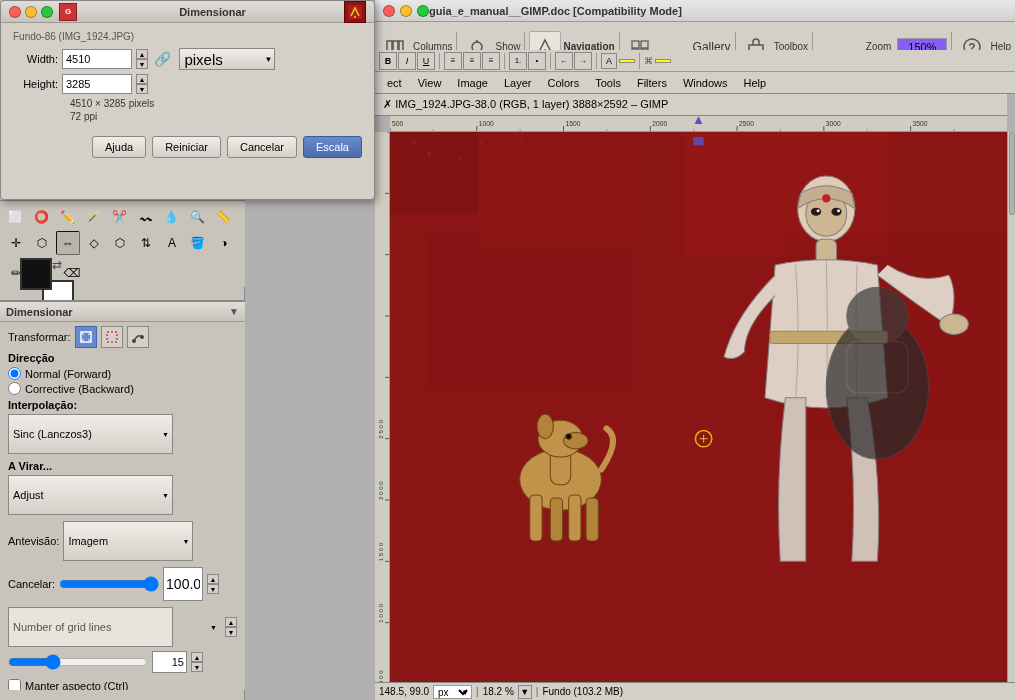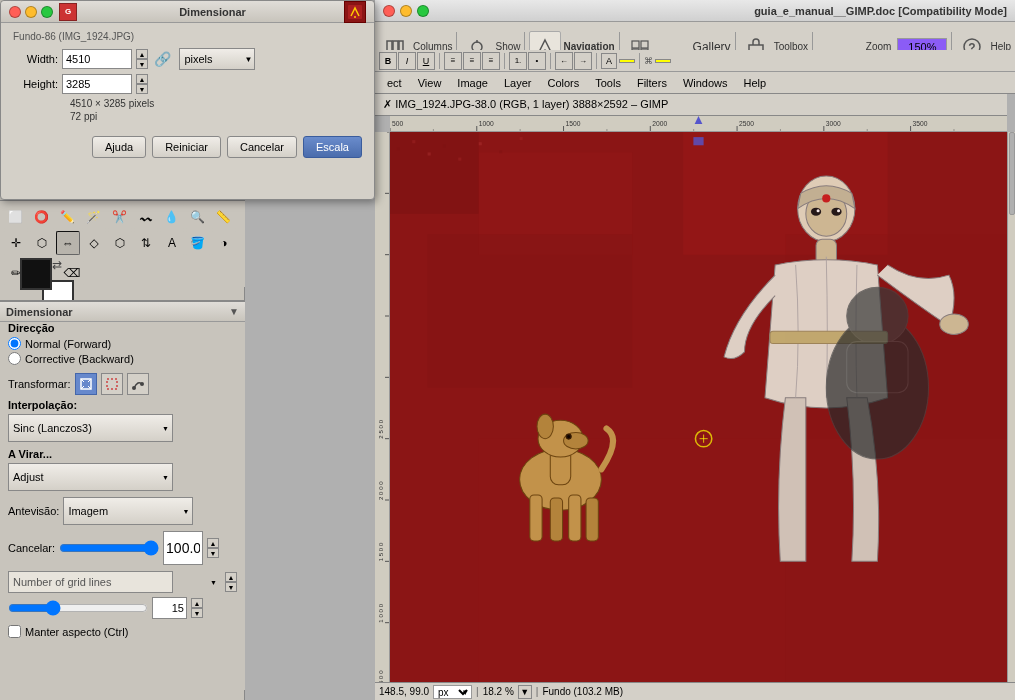--- a/index.html
+++ b/index.html
@@ -66,42 +66,42 @@
     .dpi-info { font-size: 10px; color: #333; margin: 0 0 0 57px; }
     .dialog-buttons { display: flex; justify-content: flex-end; gap: 6px; padding: 6px 12px 8px; }
     .dialog-btn { background: linear-gradient(to bottom, #f0ede8, #d4d0c8); border: 1px solid #888; border-radius: 3px; padding: 3px 12px; font-size: 11px; cursor: pointer; height: 22px; }
     .dialog-btn-default { background: linear-gradient(to bottom, #6a8ccc, #4a6cac); color: white; border: 1px solid #3a5c9c; }
     .panel-header { background: linear-gradient(to bottom, #e0ddd8, #c8c4bc); height: 20px; display: flex; align-items: center; padding: 0 6px; border-bottom: 1px solid #999; }
     .panel-title { font-size: 11px; font-weight: bold; color: #333; flex: 1; }
     .panel-arrow { font-size: 10px; color: #555; }
     .tool-icon { width: 24px; height: 24px; background: #c8c4bc; border: 1px solid transparent; display: flex; align-items: center; justify-content: center; font-size: 12px; cursor: pointer; border-radius: 2px; }
     .tool-icon:hover, .tool-icon.active { border: 1px solid #777; background: #b8b4ac; }
     .tool-icon.active { background: #a0a0a0; border: 1px inset #666; }
-    .dropdown { background: linear-gradient(to bottom, #f0ede8, #d4d0c8); border: 1px solid #888; font-size: 11px; height: 28px; width: 165px; padding: 6px 4px; appearance: none; -webkit-appearance: none; cursor: pointer; }
+    .dropdown { background: linear-gradient(to bottom, #f0ede8, #d4d0c8); border: 1px solid #888; font-size: 11px; height: 40px; width: 165px; padding: 6px 4px; appearance: none; -webkit-appearance: none; cursor: pointer; }
     .dropdown-wrapper { position: relative; display: inline-block; }
     .dropdown-wrapper::after { content: '▼'; position: absolute; right: 4px; top: 50%; transform: translateY(-50%); font-size: 7px; pointer-events: none; }
 
     
     .img-content { width: 100%; height: 100%; position: relative; overflow: hidden; }
 
     
     .nav-highlight { background: #e8e4dc; border: 1px solid #aaa; }
   </style>
 </head>
 <body>
 
 <div class="gimp-window">
 
   <div class="doc-titlebar">
     <div style="display:flex;gap:5px;align-items:center;">
       <div class="traffic-light tl-red"></div>
       <div class="traffic-light tl-yellow"></div>
       <div class="traffic-light tl-green"></div>
     </div>
-    <div style="flex:1;text-align:right;font-size:11px;color:#333;font-weight:bold;">guia_e_manual__GIMP.doc [Compatibility Mode]</div>
+    <div style="flex:1;text-align:left;font-size:11px;color:#333;font-weight:bold;">guia_e_manual__GIMP.doc [Compatibility Mode]</div>
   </div>
 
   <div class="gimp-toolbar">
 
     <div class="toolbar-btn" title="Columns">
       <svg width="20" height="20" viewBox="0 0 20 20">
           <rect x="2" y="4" width="5" height="13" fill="none" stroke="#555" stroke-width="1.5"></rect>
           <rect x="8" y="4" width="5" height="13" fill="none" stroke="#555" stroke-width="1.5"></rect>
           <rect x="14" y="4" width="4" height="13" fill="none" stroke="#555" stroke-width="1.5"></rect>
         </svg>
@@ -420,21 +420,21 @@
       <div class="field-row">
         <span class="field-label">Width:</span>
         <input class="field-input" type="text" value="4510" style="">
         <div class="field-arrows">
           <div class="arrow-btn">▲</div>
           <div class="arrow-btn">▼</div>
         </div>
         <div style="font-size:14px;color:#555;cursor:pointer;margin-left:2px;">🔗</div>
 
         <div class="select-wrapper" style="margin-left:4px;">
-          <select style="background:linear-gradient(to bottom,#f0ede8,#d4d0c8);border:1px solid #888;font-size:11px;padding:1px 2px 1px 4px;height:22px;appearance:none;-webkit-appearance:none;width:76px;cursor:pointer;">
+          <select style="background:linear-gradient(to bottom,#f0ede8,#d4d0c8);border:1px solid #888;font-size:15px;padding:1px 2px 1px 4px;height:22px;appearance:none;-webkit-appearance:none;width:96px;cursor:pointer;">
             <option>pixels</option>
             <option>mm</option>
             <option>inches</option>
           </select>
         </div>
       </div>
 
       <div class="field-row">
         <span class="field-label">Height:</span>
         <input class="field-input" type="text" value="3285" style="">
@@ -496,51 +496,51 @@
     <div style="position:absolute;left:32px;top:0;font-size:12px;color:#444;cursor:pointer;">⇄</div>
   </div>
 
   <div style="position:absolute;left:0;top:300px;width:245px;height:390px;background:#c8c4bc;border-top:2px solid #888;overflow:hidden;">
 
     <div class="panel-header">
       <span class="panel-title">Dimensionar</span>
       <span class="panel-arrow">▼</span>
     </div>
 
-    <div style="padding:0 8px 4px;">
-      <div style="font-size:11px;font-weight:bold;margin-bottom:3px;">Direcção</div>
-      <div style="display:flex;align-items:center;gap:4px;margin-bottom:2px;">
-        <input type="radio" name="direction" checked="" style="margin: 0px;">
-        <label style="font-size:11px;">Normal (Forward)</label>
-      </div>
-      <div style="display:flex;align-items:center;gap:4px;">
-        <input type="radio" name="direction" style="margin: 0px;">
-        <label style="font-size:11px;">Corrective (Backward)</label>
-      </div>
-    </div>
-
     <div style="display:flex;align-items:center;gap:4px;padding:4px 8px;">
       <span style="font-size:11px;">Transformar:</span>
       <div style="width:22px;height:22px;background:#6688cc;border:1px solid #4466aa;display:flex;align-items:center;justify-content:center;">
         <svg width="14" height="14" viewBox="0 0 14 14">
             <rect x="2" y="2" width="10" height="10" fill="none" stroke="white" stroke-width="1.5"></rect>
             <path d="M2 2 L5 5 M12 2 L9 5 M2 12 L5 9 M12 12 L9 9" stroke="white" stroke-width="1"></path>
           </svg>
       </div>
       <div style="width:22px;height:22px;background:#d4d0c8;border:1px solid #888;display:flex;align-items:center;justify-content:center;">
         <svg width="14" height="14" viewBox="0 0 14 14">
             <rect x="2" y="2" width="10" height="10" fill="none" stroke="#cc4444" stroke-width="1.5" stroke-dasharray="2,2"></rect>
           </svg>
       </div>
       <div style="width:22px;height:22px;background:#d4d0c8;border:1px solid #888;display:flex;align-items:center;justify-content:center;">
         <svg width="14" height="14" viewBox="0 0 14 14">
             <path d="M3 11 Q7 3 11 7" stroke="#444" stroke-width="1.5" fill="none"></path>
             <circle cx="3" cy="11" r="2" fill="#444"></circle>
             <circle cx="11" cy="7" r="2" fill="#444"></circle>
           </svg>
+      </div>
+    </div>
+
+    <div style="padding:0 8px 4px;">
+      <div style="font-size:11px;font-weight:bold;margin-bottom:3px;">Direcção</div>
+      <div style="display:flex;align-items:center;gap:4px;margin-bottom:2px;">
+        <input type="radio" name="direction" checked="" style="margin: 0px;">
+        <label style="font-size:11px;">Normal (Forward)</label>
+      </div>
+      <div style="display:flex;align-items:center;gap:4px;">
+        <input type="radio" name="direction" style="margin: 0px;">
+        <label style="font-size:11px;">Corrective (Backward)</label>
       </div>
     </div>
 
     <div style="padding:0 8px 6px;">
       <div style="font-size:11px;font-weight:bold;margin-bottom:3px;">Interpolação:</div>
       <div class="dropdown-wrapper">
         <select class="dropdown">
           <option>Sinc (Lanczos3)</option>
           <option>Linear</option>
           <option>Cubic</option>
@@ -575,21 +575,21 @@
       <input type="range" min="0" max="100" value="100" style="width: 100px; height: 14px;">
       <input type="text" value="100.0" style="width: 40px; background: white; border: 1px solid rgb(136, 136, 136); font-size: 14px; padding: 16px 2px; height: 18px;">
       <div style="display:flex;flex-direction:column;">
         <div class="arrow-btn">▲</div>
         <div class="arrow-btn">▼</div>
       </div>
     </div>
 
     <div style="display:flex;align-items:center;gap:4px;padding:0 8px 4px;">
       <div class="dropdown-wrapper" style="flex:1;">
-        <select style="background:#e8e4dc;border:1px solid #888;font-size:11px;padding:1px 18px 1px 4px;height:22px;appearance:none;-webkit-appearance:none;width:165px;cursor:pointer;color:#555;">
+        <select style="background:#e8e4dc;border:1px solid #888;font-size:11px;padding:1px 18px 1px 4px;height:40px;appearance:none;-webkit-appearance:none;width:165px;cursor:pointer;color:#555;">
           <option>Number of grid lines</option>
           <option>Spacing</option>
         </select>
       </div>
       <div style="display:flex;flex-direction:column;">
         <div class="arrow-btn">▲</div>
         <div class="arrow-btn">▼</div>
       </div>
     </div>
 

